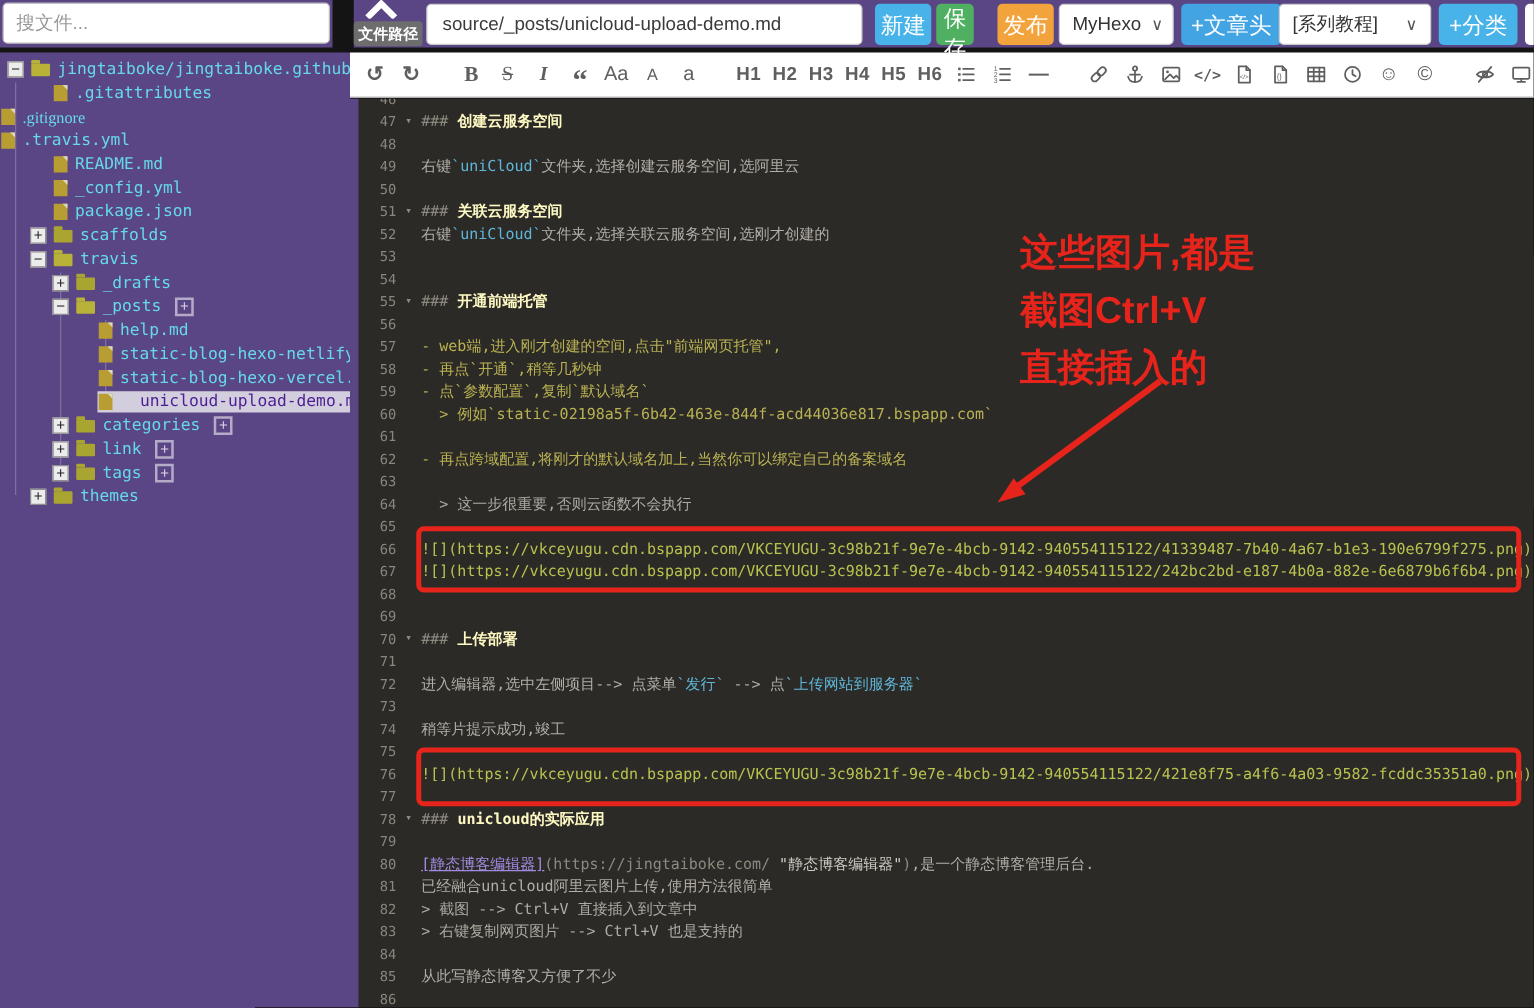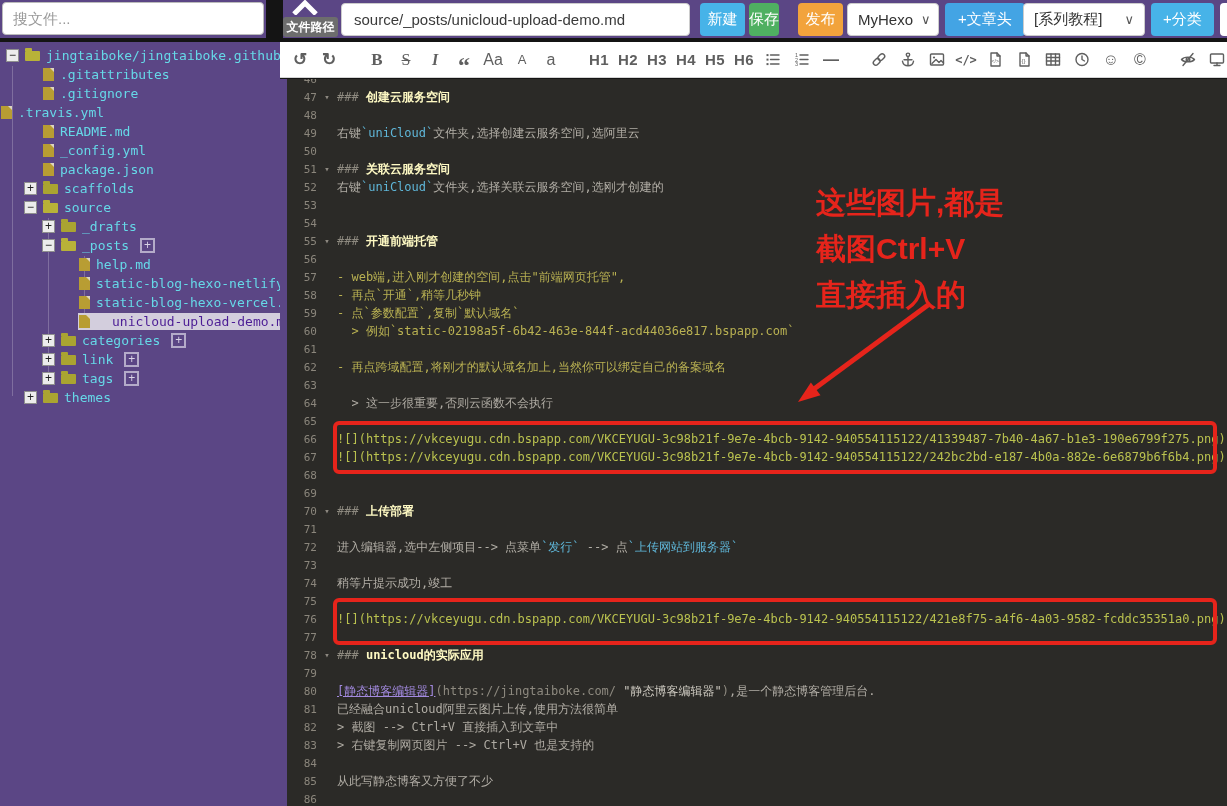--- a/index.html
+++ b/index.html
@@ -8,21 +8,21 @@
 
   
   #topbar { position:absolute; left:0; top:0; width:1227px; height:40px; background:#5b4685; border-bottom:2px solid #161616; }
   #search-input { position:absolute; left:2px; top:2px; width:262px; height:33px; background:#fff; border:1px solid #bbb; border-radius:4px; font-size:15px; color:#333; padding:0 10px; outline:none; }
   #search-input::placeholder { color:#9a9a9a; }
   #col-gap { position:absolute; left:266px; top:0; width:17px; height:40px; background:#141414; }
   #collapse-btn { position:absolute; left:291px; top:0px; width:28px; height:15px; cursor:pointer; }
   #collapse-btn svg { width:28px; height:15px; fill:none; stroke:#fff; stroke-width:5; }
   #path-label { position:absolute; left:283px; top:17px; width:55px; height:20px; background:#6d6d6d; border-radius:3px; color:#fff; font-size:12px; font-weight:bold; display:flex; align-items:center; justify-content:center; letter-spacing:0px; }
   #path-input { position:absolute; left:341px; top:3px; width:349px; height:33px; background:#fff; border:1px solid #ccc; border-radius:4px; font-size:15px; color:#3a3a3a; padding:0 12px; outline:none; font-family:"Liberation Sans",sans-serif; }
-  .tb-btn { position:absolute; top:3px; height:33px; border:none; border-radius:4px; color:#fff; font-size:15px; font-family:"Liberation Sans",sans-serif; cursor:pointer; }
+  .tb-btn { position:absolute; top:3px; height:33px; border:none; border-radius:4px; color:#fff; font-size:18px; font-family:"Liberation Sans",sans-serif; cursor:pointer; }
   #btn-new      { left:700px; width:45px; background:#47b3e8; }
   #btn-save     { left:749px; width:30px; background:#4fb061; }
   #btn-publish  { left:798px; width:45px; background:#f2a33c; }
   .tb-select { position:absolute; top:3px; height:33px; background:#fff; border:1px solid #ccc; border-radius:4px; color:#333; font-size:15px; display:flex; align-items:center; justify-content:space-between; padding:0 10px; cursor:pointer; }
   #sel-hexo   { left:847px; width:92px; }
   #sel-series { left:1023px; width:122px; }
   .caret { color:#555; font-size:13px; margin-left:8px; }
   #btn-frontmatter { left:945px; width:80px; background:#43a4e4; }
   #btn-category    { left:1151px; width:63px; background:#47b3e8; }
   #edge-sliver { position:absolute; left:1220px; top:3px; width:12px; height:33px; background:#fff; border-radius:4px 0 0 4px; }
@@ -236,21 +236,21 @@
             <span class="icon-folder open" data-name="folder-icon"></span>
             <span class="tree-label" data-name="tree-item-label">jingtaiboke/jingtaiboke.github.io</span>
           </span>
         </div>
         <div class="tree-row" data-name="tree-item--gitattributes" style="padding-left: 42px;">
           <span class="tree-inner" data-name="tree-item-inner">
             <span class="icon-file" data-name="file-icon"></span>
             <span class="tree-label" data-name="tree-item-label">.gitattributes</span>
           </span>
         </div>
-        <div class="tree-row" data-name="tree-item--gitignore" style="padding-left: 42px;">
+        <div class="tree-row" data-name="tree-item--gitignore" style=" font-family: Liberation Serif, serif;">
           <span class="tree-inner" data-name="tree-item-inner">
             <span class="icon-file" data-name="file-icon"></span>
             <span class="tree-label" data-name="tree-item-label">.gitignore</span>
           </span>
         </div>
         <div class="tree-row" data-name="tree-item--travis-yml" style="">
           <span class="tree-inner" data-name="tree-item-inner">
             <span class="icon-file" data-name="file-icon"></span>
             <span class="tree-label" data-name="tree-item-label">.travis.yml</span>
           </span>
@@ -277,21 +277,21 @@
           <span class="exp-box" data-name="expand-node-icon">+</span>
           <span class="tree-inner" data-name="tree-item-inner">
             <span class="icon-folder" data-name="folder-icon"></span>
             <span class="tree-label" data-name="tree-item-label">scaffolds</span>
           </span>
         </div>
         <div class="tree-row" data-name="tree-item-source" style="padding-left: 24px;">
           <span class="exp-box" data-name="collapse-node-icon">−</span>
           <span class="tree-inner" data-name="tree-item-inner">
             <span class="icon-folder open" data-name="folder-icon"></span>
-            <span class="tree-label" data-name="tree-item-label">source</span>
+            <span class="tree-label" data-name="tree-item-label">travis</span>
           </span>
         </div>
         <div class="tree-row" data-name="tree-item--drafts" style="padding-left: 42px;">
           <span class="exp-box" data-name="expand-node-icon">+</span>
           <span class="tree-inner" data-name="tree-item-inner">
             <span class="icon-folder" data-name="folder-icon"></span>
             <span class="tree-label" data-name="tree-item-label">_drafts</span>
           </span>
         </div>
         <div class="tree-row" data-name="tree-item--posts" style="padding-left: 42px;">

